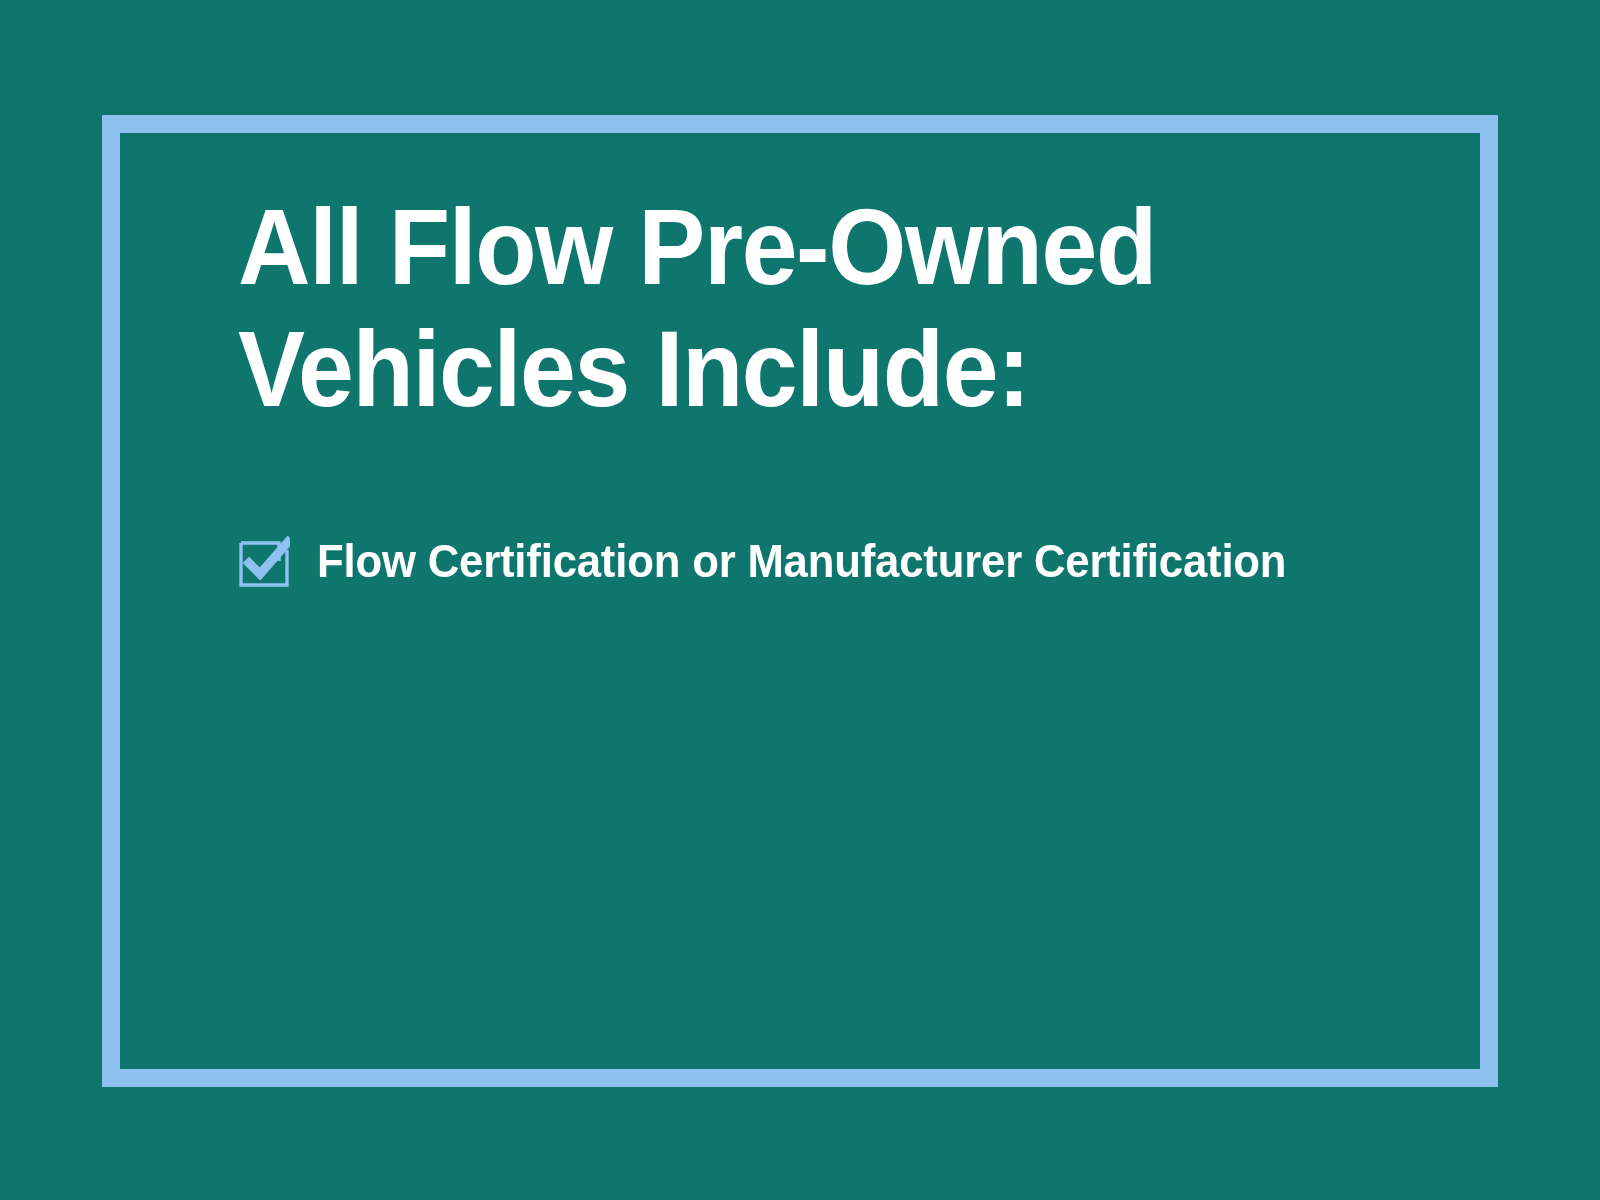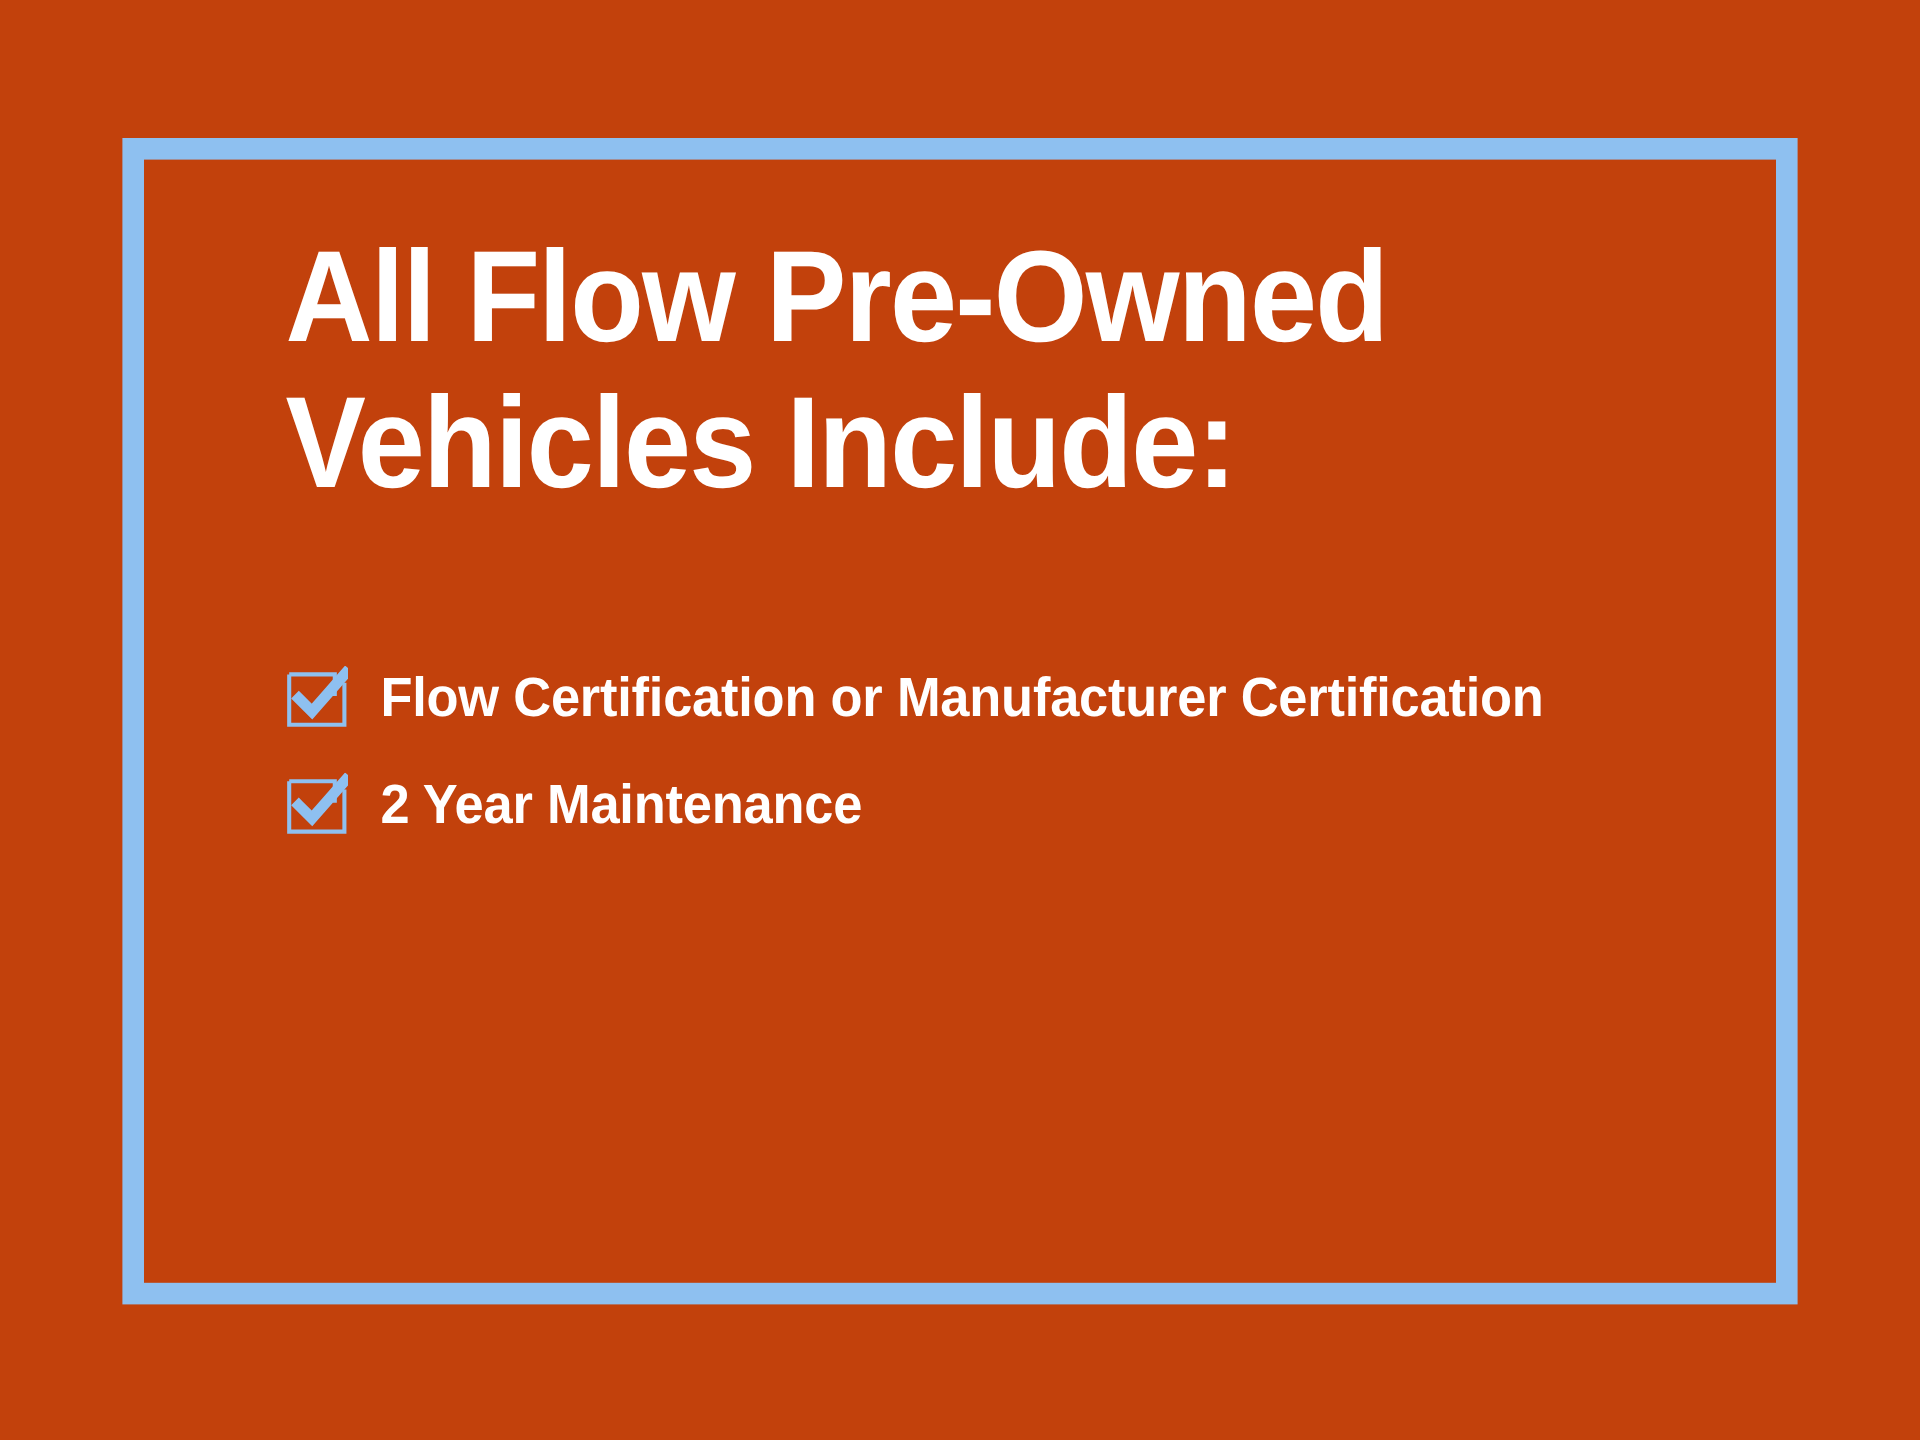--- a/index.html
+++ b/index.html
@@ -11,21 +11,21 @@
     height: 1200px;
     background: #09488c;
     font-family: "Liberation Sans", sans-serif;
     overflow: hidden;
   }
 
   #poster {
     position: relative;
     width: 1600px;
     height: 1200px;
-    background: #c2410c;
+    background: #0f766e;
   }
 
   
   #frame {
     position: absolute;
     left: 102px;
     top: 115px;
     width: 1396px;
     height: 972px;
     border: 18px solid #8ec0f0;
@@ -59,21 +59,21 @@
     margin: 0;
     padding: 0;
     position: absolute;
     left: 0;
     top: 350px;
     width: 1210px;
   }
 
   #checklist li {
     display: flex;
-    align-items: center;
+    align-items: flex-start;
     height: 89px;
   }
 
   .cbox {
     flex: 0 0 auto;
     width: 52px;
     height: 52px;
     margin-right: 27px;
     display: block;
   }
@@ -108,27 +108,18 @@
         <span class="cbox">
           <svg viewBox="0 0 52 52" width="52" height="52" aria-hidden="true">
             <path d="M3 7 H41 V25 M49 14 V49 H3 V7" fill="none" stroke="#8ec0f0" stroke-width="3.4"></path>
             <path d="M11 27 L22 38 L50 6" fill="none" stroke="#8ec0f0" stroke-width="9" stroke-linecap="square" stroke-linejoin="miter"></path>
           </svg>
         </span>
         <span class="item-text">Flow Certification or Manufacturer Certification</span>
       </li>
 
 
-      <li>
-        <span class="cbox">
-          <svg viewBox="0 0 52 52" width="52" height="52" aria-hidden="true">
-            <path d="M3 7 H41 V25 M49 14 V49 H3 V7" fill="none" stroke="#8ec0f0" stroke-width="3.4"></path>
-            <path d="M11 27 L22 38 L50 6" fill="none" stroke="#8ec0f0" stroke-width="9" stroke-linecap="square" stroke-linejoin="miter"></path>
-          </svg>
-        </span>
-        <span class="item-text">2 Year Maintenance</span>
-      </li>
 
 
 
     </ul>
   </div>
 </div>
 
 </body></html>

